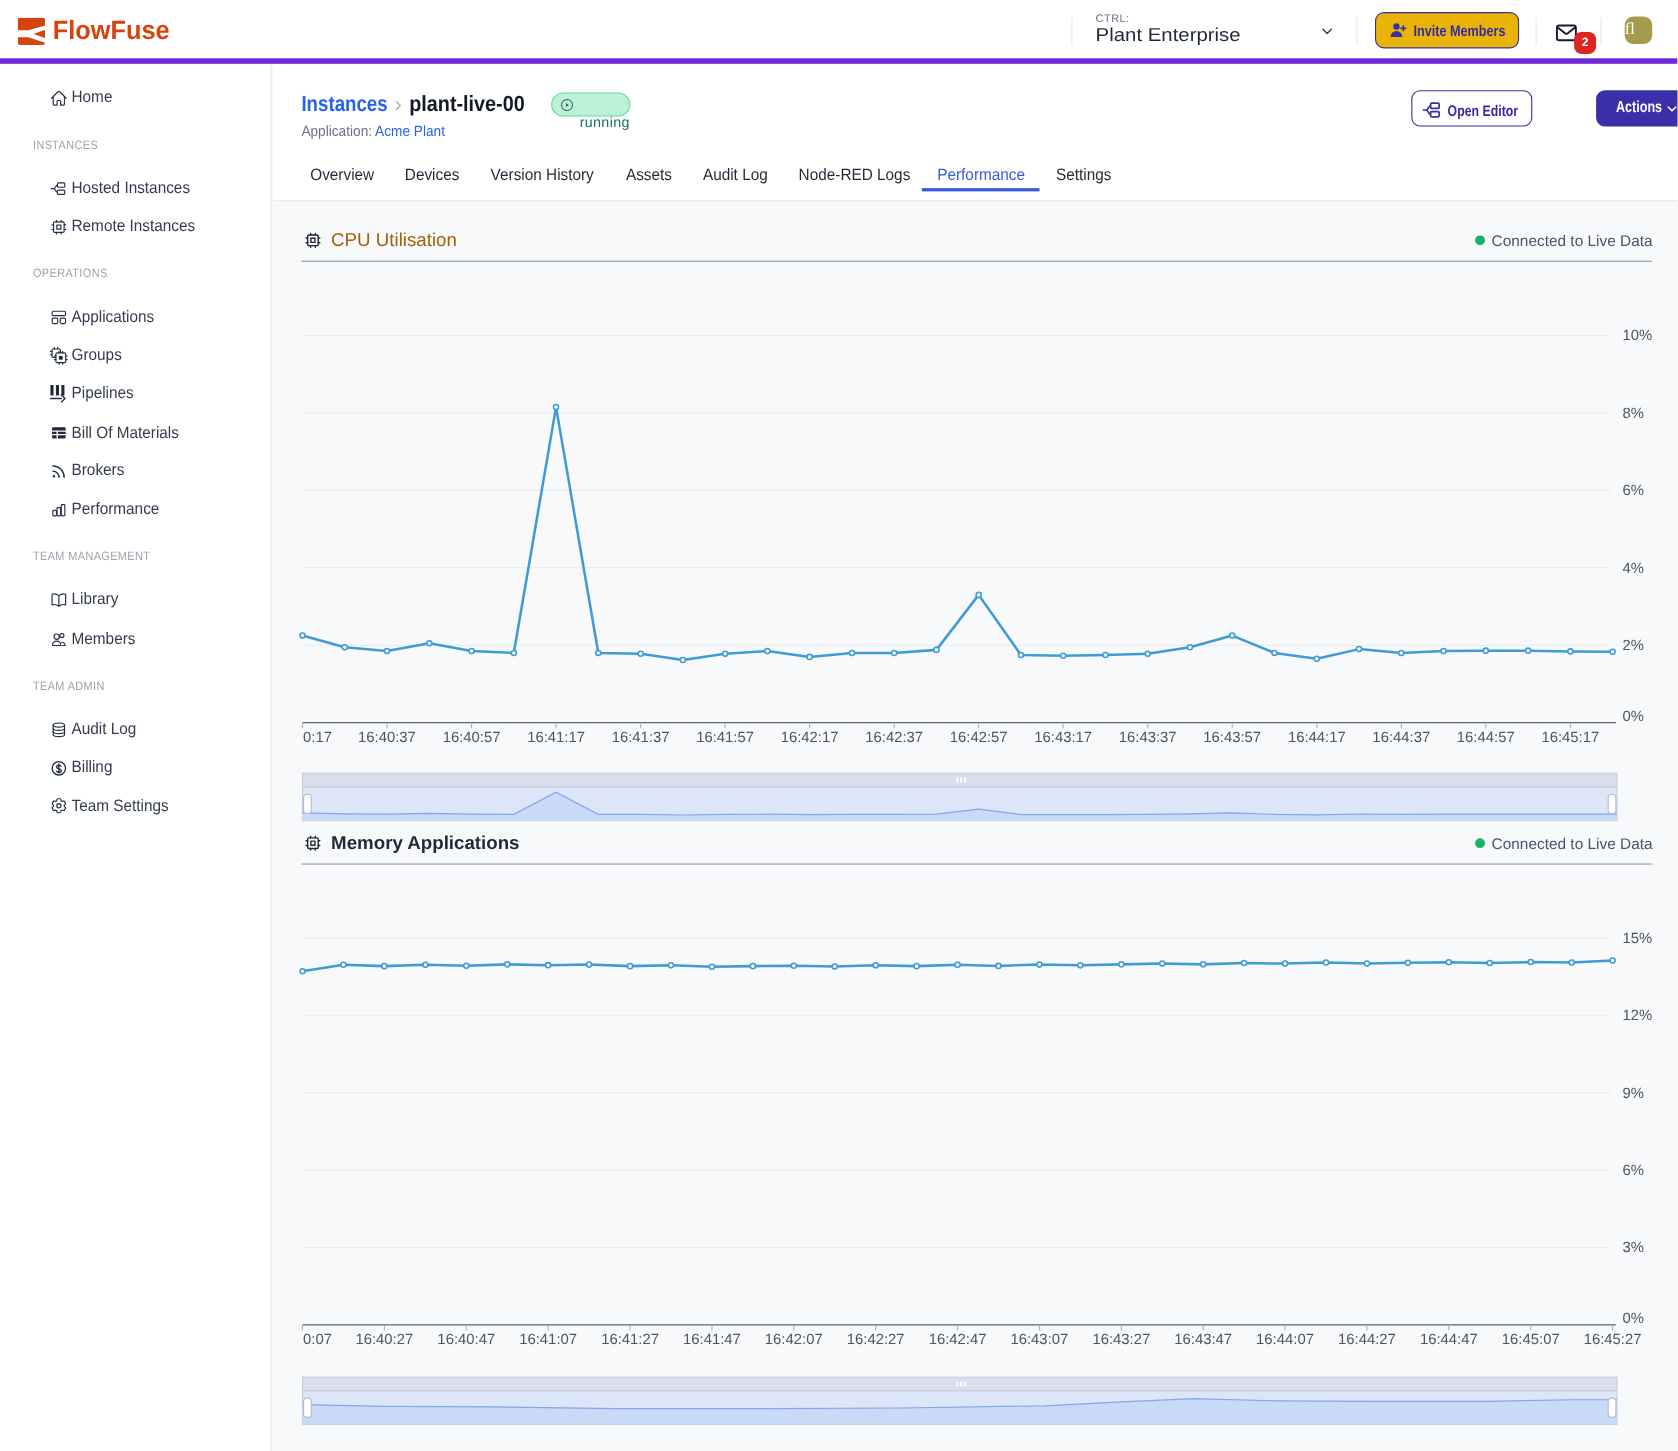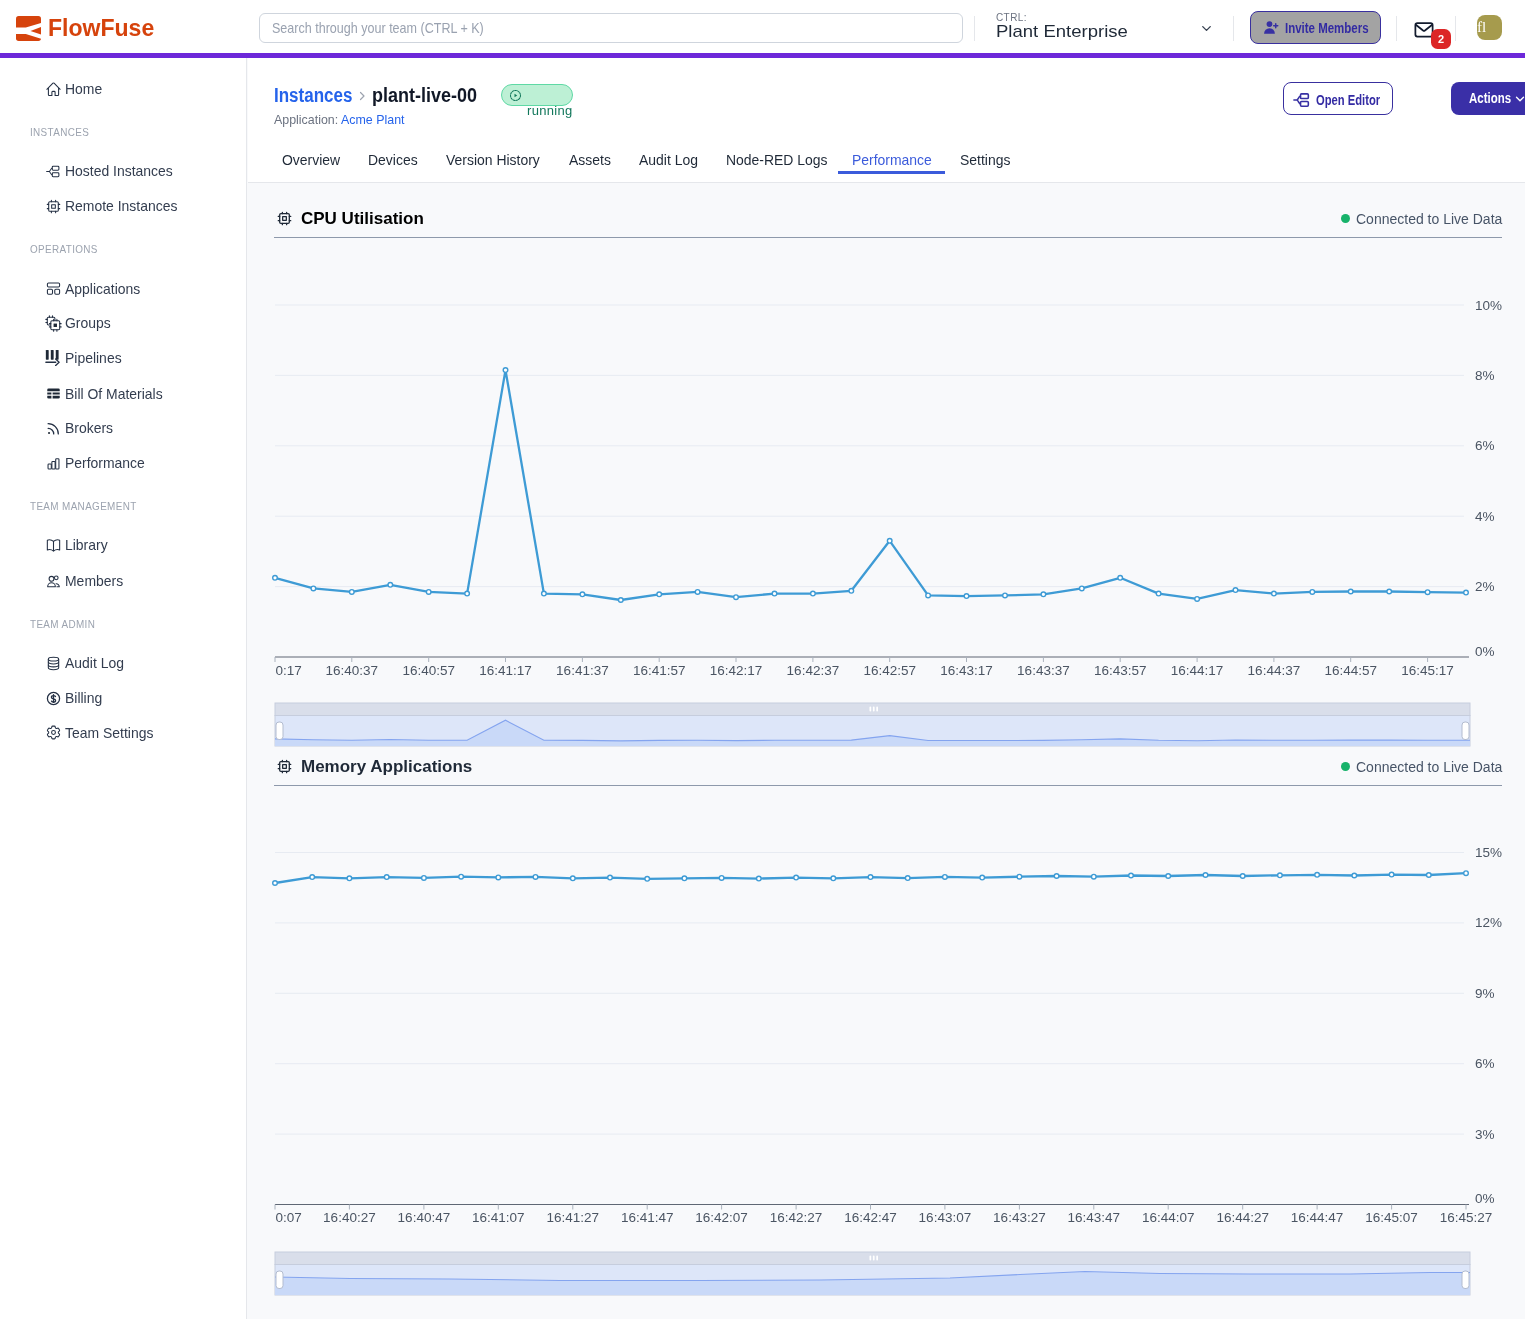--- a/index.html
+++ b/index.html
@@ -105,31 +105,28 @@
           <rect x="0" y="0" width="24" height="24" rx="2.6"></rect>
         </clipPath>
       </defs>
 <g clip-path="url(#lc)">
 <path d="M0 0H24V6.8L9.4 11.1H0Z" fill="#d6430c"></path>
 <path d="M13.9 14.3L24 10.6V17.7Z" fill="#d6430c"></path>
 <path d="M0 17.2H9.4L24 21.9V24H0Z" fill="#d6430c"></path>
 </g>
     </svg>
 <div style="position:absolute;left:48px;top:13px;font-size:24px;font-weight:700;color:#d6430c;line-height:30px;transform:scaleX(0.96);transform-origin:left center">FlowFuse</div>
-<div style="position:absolute;left:259px;top:13px;width:704px;height:30px;border:1px solid #cfd5dd;border-radius:6px;background:#fff">
-  <div style="position:absolute;left:12px;top:6px;font-size:14.5px;color:#9aa2b0;transform:scaleX(0.865);transform-origin:left center;white-space:nowrap">Search through your team (CTRL + K)</div>
-</div>
 <div style="position:absolute;left:974px;top:16px;width:1px;height:25px;background:#e5e7eb"></div>
 <div style="position:absolute;left:996px;top:12px;font-size:10px;color:#6b7280;letter-spacing:0.4px">CTRL:</div>
 <div style="position:absolute;left:996px;top:22px;font-size:17px;color:#1f2937;transform:scaleX(1.09);transform-origin:left center;white-space:nowrap">Plant Enterprise</div>
 <svg style="position:absolute;left:1199px;top:21px" width="15" height="15" viewBox="0 0 24 24" fill="none" stroke="#374151" stroke-width="2.2" stroke-linecap="round" stroke-linejoin="round">
       <path d="M6 9l6 6 6-6"></path>
     </svg>
 <div style="position:absolute;left:1233px;top:16px;width:1px;height:25px;background:#e5e7eb"></div>
-<div style="position:absolute;left:1250px;top:11px;width:131px;height:33px;border:1.4px solid #39309f;border-radius:8px;background:#a3a3a3">
+<div style="position:absolute;left:1250px;top:11px;width:131px;height:33px;border:1.4px solid #39309f;border-radius:8px;background:#eab308">
   <svg style="position:absolute;left:11px;top:7px" width="18" height="18" viewBox="0 0 24 24" fill="none" stroke="#3730a3" stroke-width="0" stroke-linecap="round" stroke-linejoin="round">
         <circle cx="10" cy="6.8" r="3.9" fill="#3730a3" stroke="none"></circle>
         <path d="M2.8 19.5a7.2 7.2 0 0114.4 0z" fill="#3730a3" stroke="none"></path>
         <path d="M18.3 6.3v5.4M15.6 9h5.4" stroke="#3730a3" stroke-width="2"></path>
       </svg>
   <div style="position:absolute;left:34px;top:8px;font-size:14px;font-weight:700;color:#332ba3;transform:scaleX(0.82);transform-origin:left center;white-space:nowrap">Invite Members</div>
 </div>
 <div style="position:absolute;left:1396px;top:16px;width:1px;height:25px;background:#e5e7eb"></div>
 <div style="position:absolute;left:1455px;top:16px;width:1px;height:25px;background:#e5e7eb"></div>
 <svg style="position:absolute;left:1413px;top:19px" width="22" height="22" viewBox="0 0 24 24" fill="none" stroke="#131c2e" stroke-width="1.9" stroke-linecap="round" stroke-linejoin="round">
@@ -178,21 +175,21 @@
   <svg style="position:absolute;left:62px;top:10px" width="14" height="14" viewBox="0 0 24 24" fill="none" stroke="#fff" stroke-width="2.4" stroke-linecap="round" stroke-linejoin="round">
       <path d="M6 9l6 6 6-6"></path>
     </svg>
 </div>
 
 <svg style="position:absolute;left:276px;top:210px" width="17" height="17" viewBox="0 0 24 24" fill="none" stroke="#1f2937" stroke-width="1.8" stroke-linecap="round" stroke-linejoin="round">
     <rect x="5.2" y="5.2" width="13.6" height="13.6" rx="1.6"></rect>
     <rect x="9.4" y="9.4" width="5.2" height="5.2"></rect>
     <path d="M9 3.2v2M15 3.2v2M9 18.8v2M15 18.8v2M3.2 9h2M3.2 15h2M18.8 9h2M18.8 15h2"></path>
   </svg>
-<div class="abs" style="left:301px;top:209px;font-size:17px;font-weight:700;color:#000000;line-height:20px">CPU Utilisation</div>
+<div class="abs" style="left:301px;top:209px;font-size:17px;font-weight:400;color:#a16207;line-height:20px">CPU Utilisation</div>
 <div class="abs" style="left:1341px;top:214px;width:9px;height:9px;border-radius:50%;background:#17b26a"></div>
 <div class="abs" style="left:1356px;top:211px;font-size:14px;color:#475467;line-height:16px">Connected to Live Data</div>
 <div class="abs" style="left:274px;top:237px;width:1228px;height:1px;background:#8e99ab"></div>
 <svg class="abs" style="left:250px;top:245px" width="1275" height="505" viewBox="250 245 1275 505" font-family="'Liberation Sans',sans-serif">
 <line x1="275.0" y1="586.6" x2="1464.0" y2="586.6" stroke="#e7ebf2" stroke-width="1"></line>
 <line x1="275.0" y1="516.2" x2="1464.0" y2="516.2" stroke="#e7ebf2" stroke-width="1"></line>
 <line x1="275.0" y1="445.8" x2="1464.0" y2="445.8" stroke="#e7ebf2" stroke-width="1"></line>
 <line x1="275.0" y1="375.4" x2="1464.0" y2="375.4" stroke="#e7ebf2" stroke-width="1"></line>
 <line x1="275.0" y1="305" x2="1464.0" y2="305" stroke="#e7ebf2" stroke-width="1"></line>
 <line x1="275.0" y1="657" x2="1469.0" y2="657" stroke="#5f6774" stroke-width="1.2"></line>

